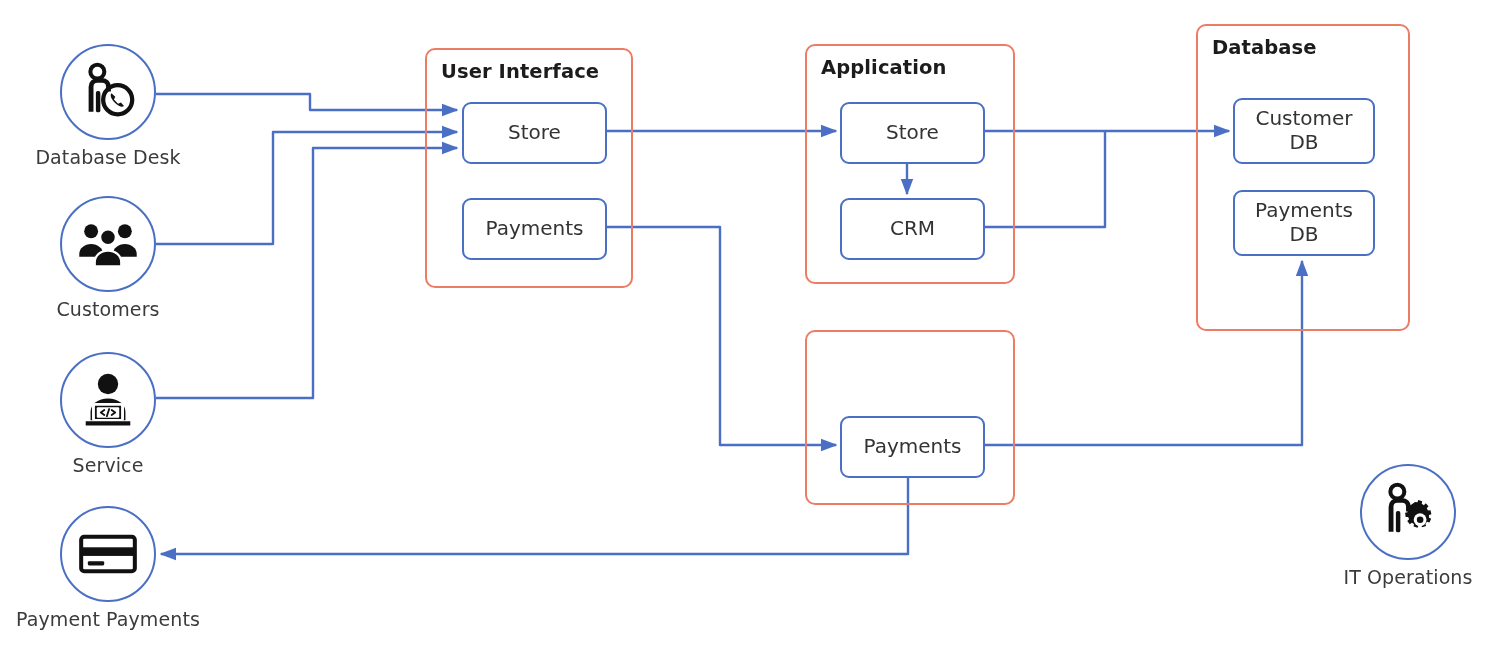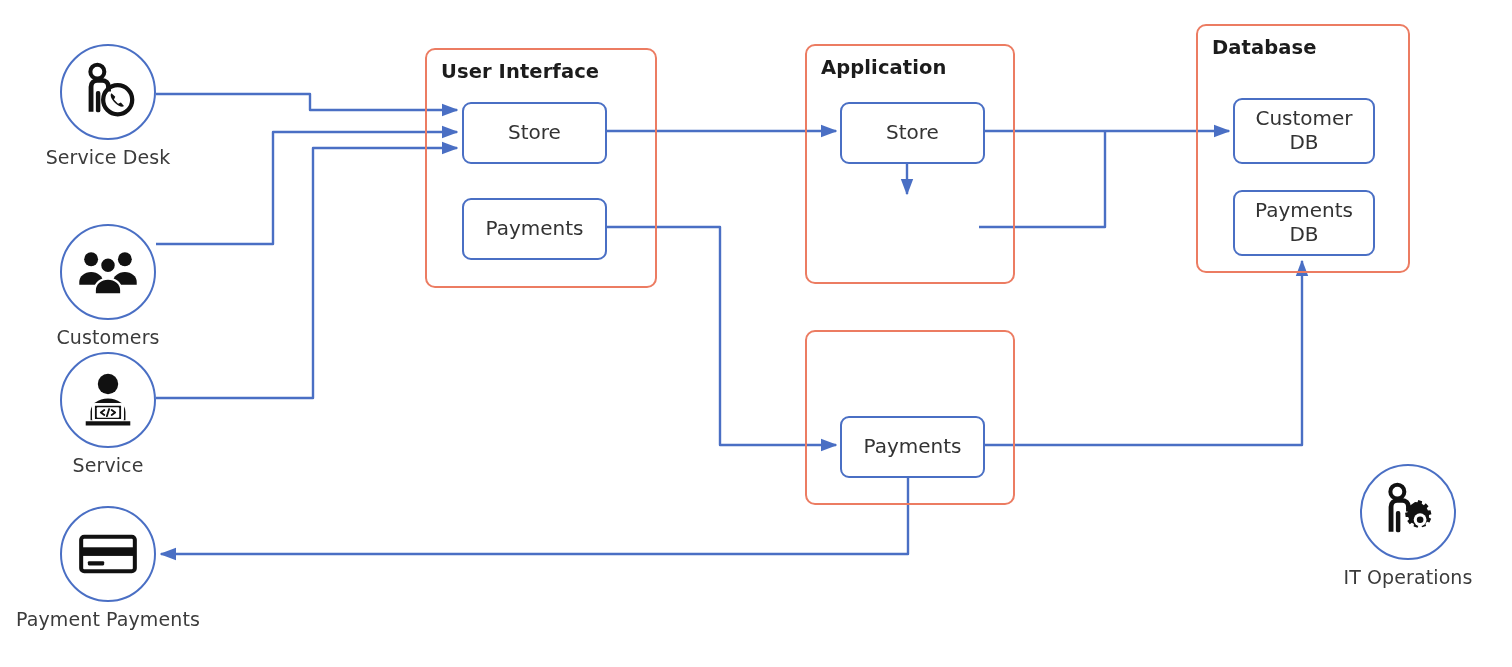--- a/index.html
+++ b/index.html
@@ -116,23 +116,23 @@
     <svg width="62" height="62" viewBox="0 0 64 64" aria-hidden="true">
       <g fill="#111">
         <circle cx="21" cy="11" r="7.2" fill="none" stroke="#111" stroke-width="4.2"></circle>
         <path d="M12 26.5a9 9 0 0 1 9-9h5a9 9 0 0 1 9 9v5h-5v-5a4 4 0 0 0-4-4h-5a4 4 0 0 0-4 4v26h-5z"></path>
         <rect x="19.5" y="31" width="4.6" height="22" rx="2"></rect>
         <circle cx="42" cy="40" r="15" fill="none" stroke="#111" stroke-width="4.4"></circle>
         <path d="M35.6 33.4c-1.3 1.3-1 3.6.6 6.1 1.7 2.7 4.4 5.3 7 6.7 2.2 1.2 4.2 1.3 5.3.2l-3.2-3.6-2.9 1.3-4.3-4.4 1.4-2.9z"></path>
       </g>
     </svg>
         </div>
-        <div class="caption">Service Desk</div>
-      </div>
-      <div class="actor" style="left: 60px; top: 224px; width: 96px; height: 96px;">
+        <div class="caption">Database Desk</div>
+      </div>
+      <div class="actor" style="left: 60px; top: 196px; width: 96px; height: 96px;">
         <div class="ring">
     <svg width="62" height="54" viewBox="0 0 68 50" aria-hidden="true">
       <g fill="#111">
         <circle cx="15.5" cy="11" r="7.6"></circle>
         <path d="M2.5 36c0-6.2 5.8-11 13-11s13 4.8 13 11v3H2.5z"></path>
         <circle cx="52.5" cy="11" r="7.6"></circle>
         <path d="M39.5 36c0-6.2 5.8-11 13-11s13 4.8 13 11v3H39.5z"></path>
         <circle cx="34" cy="17.5" r="8.6" stroke="#fff" stroke-width="2.4"></circle>
         <path d="M19.5 45c0-7.2 6.5-12.8 14.5-12.8S48.5 37.8 48.5 45v4.5h-29z" stroke="#fff" stroke-width="2.4"></path>
       </g>
@@ -178,41 +178,44 @@
         <circle cx="44.5" cy="40" r="6.6" fill="#fff"></circle>
         <circle cx="44.5" cy="40" r="3.4" fill="#111"></circle>
       </g>
     </svg>
         </div>
         <div class="caption">IT Operations</div>
       </div>
     </div>
 
   <div id="groups-root">
-      <div class="group" style="left: 425px; top: 48px; width: 232px; height: 240px;">
+      <div class="group" style="left: 425px; top: 48px; width: 208px; height: 240px;">
         <div class="group-title" style="left: 14px; top: 10px;">User Interface</div>
         <div class="node" style="left: 35px; top: 52px; width: 145px; height: 62px;">
           <span style="white-space: pre-line;">Store</span>
         </div>
         <div class="node" style="left: 35px; top: 148px; width: 145px; height: 62px;">
           <span style="white-space: pre-line;">Payments</span>
         </div>
       </div>
       <div class="group" style="left: 805px; top: 44px; width: 210px; height: 240px; padding-left: 24px;">
         <div class="group-title" style="left: 14px; top: 10px;">Application</div>
         <div class="node" style="left: 33px; top: 56px; width: 145px; height: 62px;">
           <span style="white-space: pre-line;">Store</span>
         </div>
+        <div class="node" style="left: 33px; top: 152px; width: 145px; height: 62px;">
+          <span style="white-space: pre-line;">CRM</span>
+        </div>
       </div>
       <div class="group" style="left: 805px; top: 330px; width: 210px; height: 175px;">
         <div class="node" style="left: 33px; top: 84px; width: 145px; height: 62px;">
           <span style="white-space: pre-line;">Payments</span>
         </div>
       </div>
-      <div class="group" style="left: 1196px; top: 24px; width: 214px; height: 249px;">
+      <div class="group" style="left: 1196px; top: 24px; width: 214px; height: 307px;">
         <div class="group-title" style="left: 14px; top: 10px;">Database</div>
         <div class="node" style="left: 35px; top: 72px; width: 142px; height: 66px;">
           <span style="white-space: pre-line;">Customer
 DB</span>
         </div>
         <div class="node" style="left: 35px; top: 164px; width: 142px; height: 66px;">
           <span style="white-space: pre-line;">Payments
 DB</span>
         </div>
       </div>

